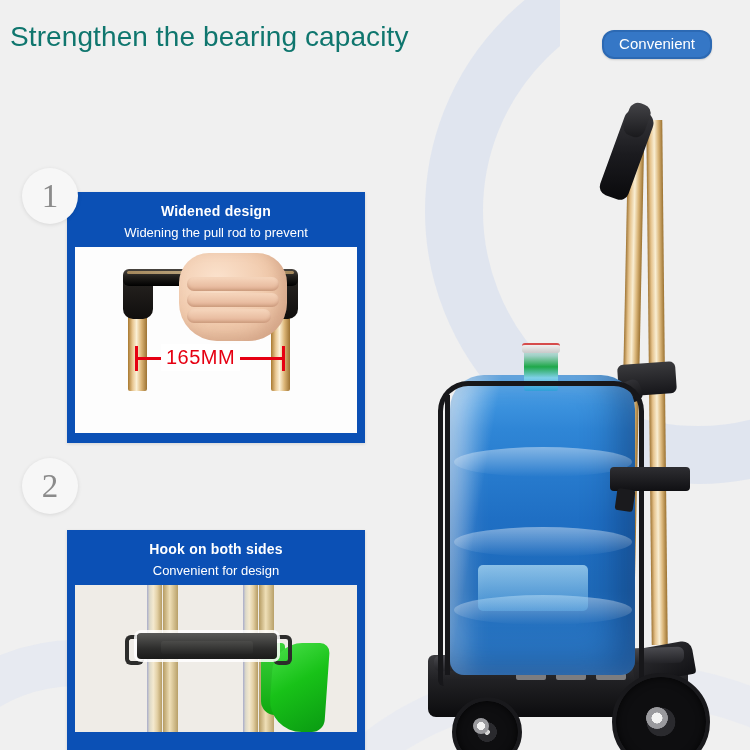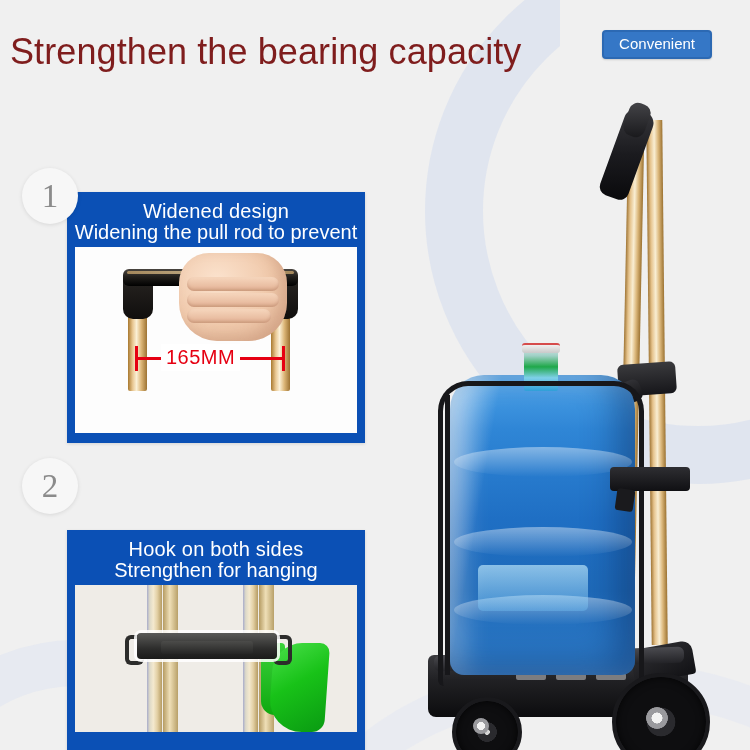--- a/index.html
+++ b/index.html
@@ -32,58 +32,58 @@
     left:-120px;top:640px;
   }
   .bg-ring-low2{
     position:absolute;width:520px;height:300px;border-radius:50%;
     border:40px solid #e3e8f2;opacity:.55;
     left:300px;top:660px;
   }
 
   
   .headline{
-    position:absolute;left:10px;top:31px;width:520px;
-    color:#7f1d1d;
-    font-size:36px;line-height:42px;
+    position:absolute;left:10px;top:16px;width:520px;
+    color:#0f766e;
+    font-size:28px;line-height:42px;
     letter-spacing:.1px;
     font-stretch:condensed;
   }
   .headline div{white-space:nowrap;}
 
   
   .badge-pill{
     position:absolute;right:38px;top:30px;
     background:#3577c6;
     color:#ffffff;
     border:2px solid #2c69b3;
-    border-radius:4px;
+    border-radius:12px;
     padding:4px 15px 5px 15px;
     font-size:15px;
     line-height:16px;
     box-shadow:0 1px 2px rgba(0,0,0,.15);
     white-space:nowrap;
   }
 
   
   .card{
     position:absolute;
     background:#0b50b5;
     box-sizing:border-box;
     box-shadow:0 1px 3px rgba(0,0,0,.12);
   }
   .card-1{left:67px;top:192px;width:298px;height:251px;}
   .card-2{left:67px;top:495px;width:298px;height:248px;margin-top:35px;}
 
   .card-head{padding:7px 6px 6px 6px;text-align:center;color:#fff;}
   .card-title{
-    font-size:20px;line-height:24px;letter-spacing:.2px;
+    font-size:14px;line-height:24px;letter-spacing:.2px;font-weight:bold;
   }
   .card-sub{
-    font-size:20px;line-height:17px;margin-top:1px;
+    font-size:13px;line-height:17px;margin-top:1px;
   }
   .card-sub div{white-space:nowrap;}
 
   .card-photo{
     margin:0 8px 8px 8px;background:#ffffff;position:relative;overflow:hidden;
   }
   .card-1 .card-photo{height:186px;text-align:right;}
   .card-2 .card-photo{height:147px;}
 
   
@@ -344,21 +344,21 @@
         <div class="meas-text">165MM</div>
       </div>
     </div>
   </div>
   <div class="num-circle num-1">1</div>
 
   <div class="card card-2">
     <div class="card-head">
       <div class="card-title">Hook on both sides</div>
       <div class="card-sub">
-        <div>Strengthen for hanging</div>
+        <div>Convenient for design</div>
       </div>
     </div>
     <div class="card-photo">
       <div class="ph2">
         <div class="p2rod p2rod-a"></div>
         <div class="p2rod p2rod-b"></div>
         <div class="p2rod p2rod-c"></div>
         <div class="p2rod p2rod-d"></div>
         <div class="greenbag2"></div>
         <div class="greenbag"></div>

